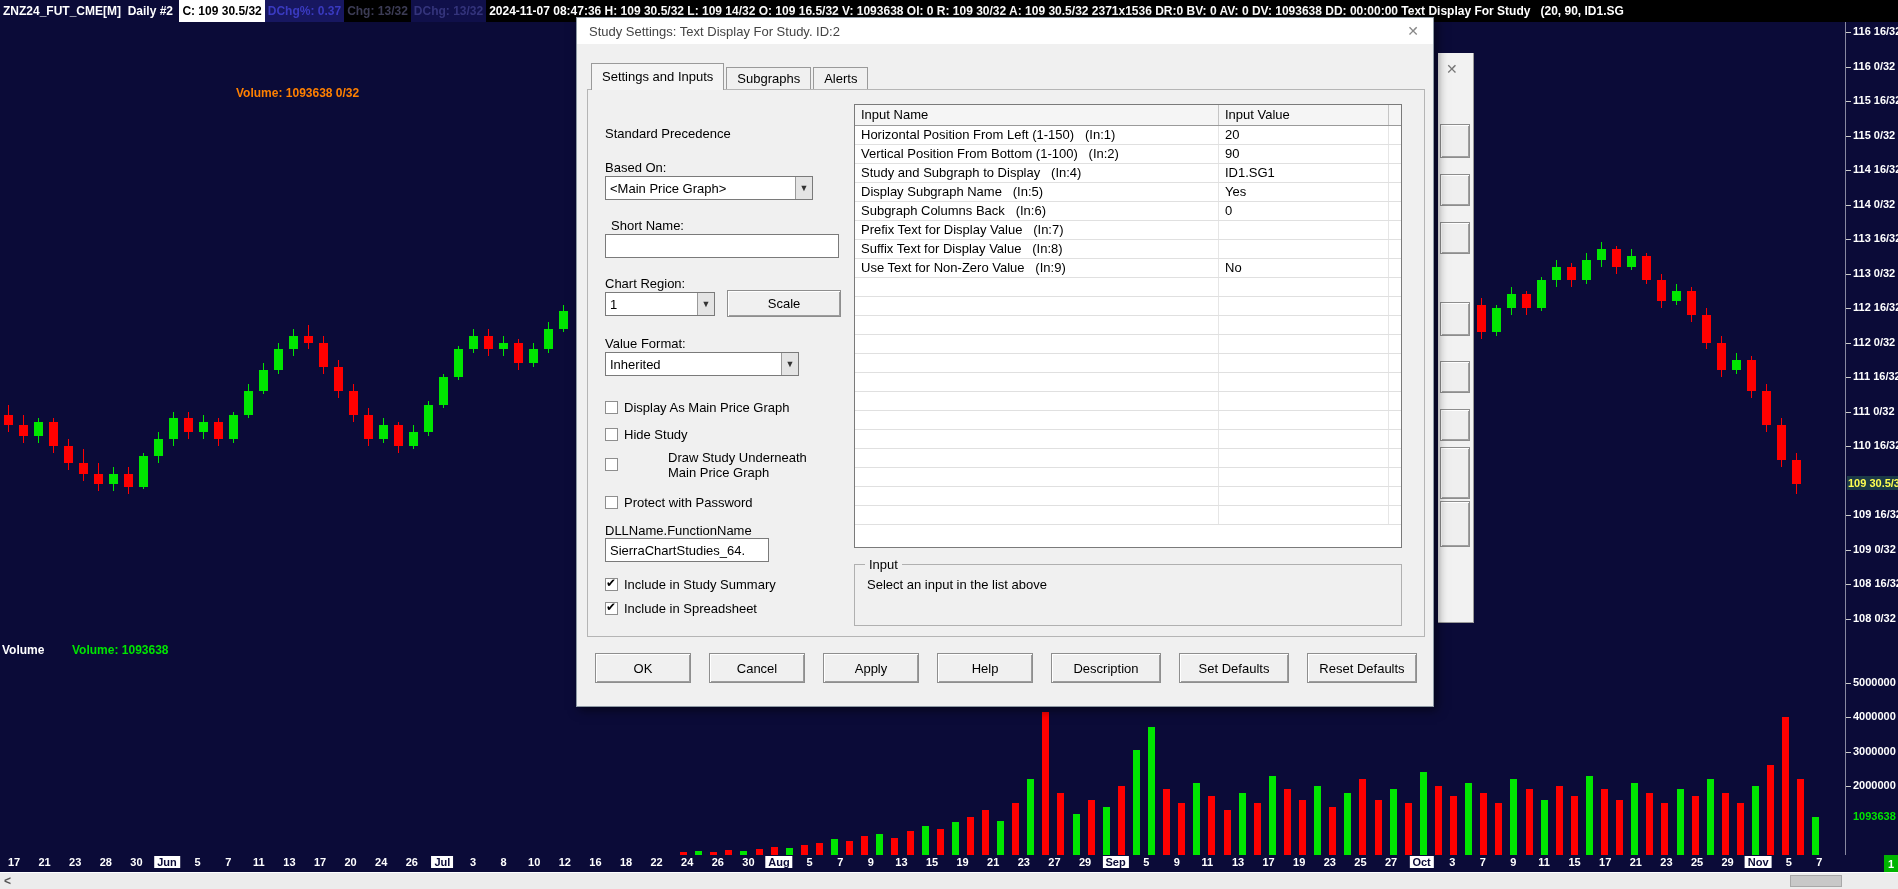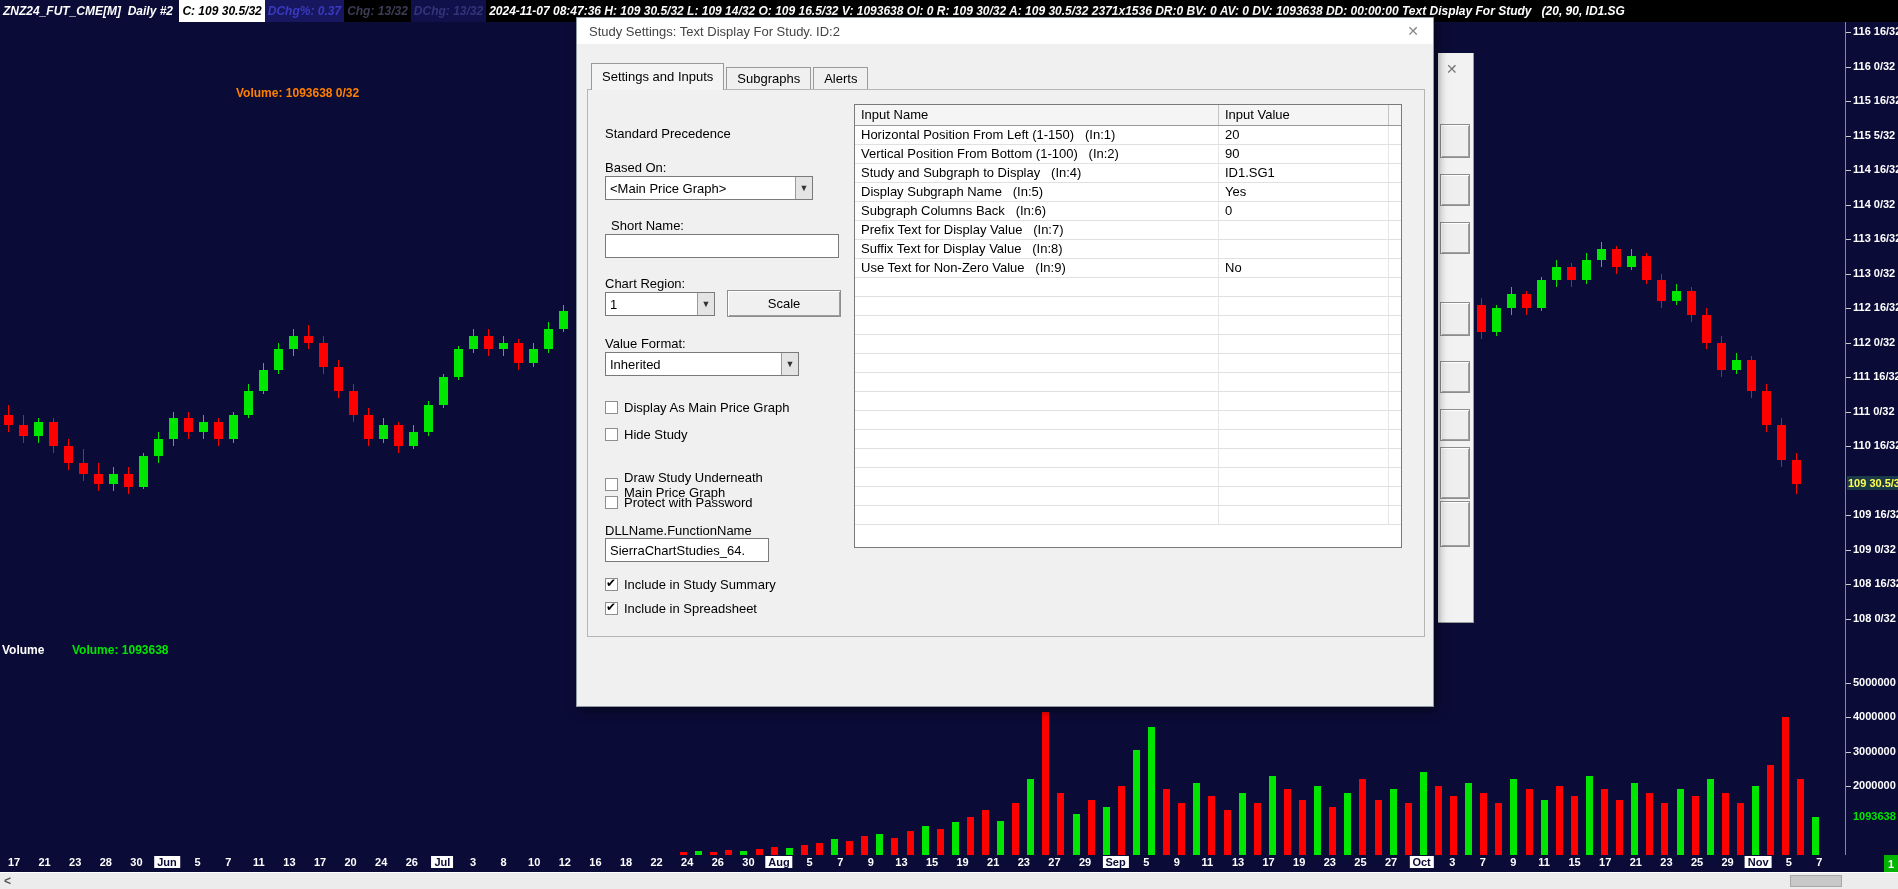--- a/index.html
+++ b/index.html
@@ -1,21 +1,21 @@
 <!DOCTYPE html>
 <html><head>
 <meta charset="utf-8">
 <style>
   html,body{margin:0;padding:0;background:#07072c;}
   *{box-sizing:border-box;}
   .screen{position:relative;width:1898px;height:889px;background:#0b0b38;overflow:hidden;
           font-family:"Liberation Sans",sans-serif;}
   
   .topbar{position:absolute;left:0;top:0;width:1898px;height:22px;background:#0b0b38;
-          display:flex;align-items:center;font-size:12px;font-weight:bold;white-space:pre;overflow:hidden;z-index:6;font-style:italic;}
+          display:flex;align-items:center;font-size:12px;font-weight:bold;white-space:pre;overflow:hidden;z-index:6;}
   .seg{padding:2px 3px;height:22px;display:flex;align-items:center;}
   .seg-plain{color:#ffffff;background:#0b0b38;}
   .seg-close{color:#000000;background:#ffffff;}
   .seg-dchg_pct{color:#3a3ac0;background:#171760;}
   .seg-chg{color:#3c3c55;background:#000000;}
   .seg-dchg{color:#34347c;background:#10104a;}
   .seg-black{color:#ffffff;background:#000000;flex:1;}
   
   svg.chartsvg{position:absolute;left:0;top:0;z-index:1;}
   .study-text{position:absolute;left:236px;top:86px;color:#ff8000;font-size:12px;font-weight:bold;z-index:2;}
@@ -293,21 +293,21 @@
   <div class="volpane-value">Volume: 1093638</div>
 
   <div class="price-scale">
       <div class="pstick" style="top: 10px;"></div>
       <div class="pslabel" style="top: 3px;">116 16/32</div>
       <div class="pstick" style="top: 44.5px;"></div>
       <div class="pslabel" style="top: 37.5px;">116 0/32</div>
       <div class="pstick" style="top: 79px;"></div>
       <div class="pslabel" style="top: 72px;">115 16/32</div>
       <div class="pstick" style="top: 113.5px;"></div>
-      <div class="pslabel" style="top: 106.5px;">115 5/32</div>
+      <div class="pslabel" style="top: 106.5px;">115 0/32</div>
       <div class="pstick" style="top: 148px;"></div>
       <div class="pslabel" style="top: 141px;">114 16/32</div>
       <div class="pstick" style="top: 182.5px;"></div>
       <div class="pslabel" style="top: 175.5px;">114 0/32</div>
       <div class="pstick" style="top: 217px;"></div>
       <div class="pslabel" style="top: 210px;">113 16/32</div>
       <div class="pstick" style="top: 251.5px;"></div>
       <div class="pslabel" style="top: 244.5px;">113 0/32</div>
       <div class="pstick" style="top: 286px;"></div>
       <div class="pslabel" style="top: 279px;">112 16/32</div>
@@ -456,21 +456,21 @@
     </div>
 
     <div class="cbrow" style="top:382px;">
       <span class="cbbox"></span>
       <span class="cblabel">Display As Main Price Graph</span>
     </div>
     <div class="cbrow" style="top:409px;">
       <span class="cbbox"></span>
       <span class="cblabel">Hide Study</span>
     </div>
-    <div class="cbrow" style="top:452px;">
+    <div class="cbrow" style="top:432px;gap:44px;">
       <span class="cbbox" style="margin-top:8px;"></span>
       <span class="cblabel" style="width:160px;">Draw Study Underneath Main Price Graph</span>
     </div>
     <div class="cbrow" style="top:477px;">
       <span class="cbbox"></span>
       <span class="cblabel">Protect with Password</span>
     </div>
 
     <div class="dlbl" style="left:28px;top:505px;">DLLName.FunctionName</div>
     <input class="tfield" style="left: 28px; top: 520px; width: 164px;" value="SierraChartStudies_64.">
@@ -592,16 +592,29 @@
             <div class="cell c-fill"></div>
           </div>
           <div class="row">
             <div class="cell c-name"></div>
             <div class="cell c-val"></div>
             <div class="cell c-fill"></div>
           </div>
         </div>
     </div>
 
-
+    <div class="groupbox">
+      <div class="grouplabel">Input</div>
+      <div class="grouptext">Select an input in the list above</div>
+    </div>
+
+    <div class="btnrow">
+        <div class="btn3d dlgbtn">OK</div>
+        <div class="btn3d dlgbtn">Cancel</div>
+        <div class="btn3d dlgbtn">Apply</div>
+        <div class="btn3d dlgbtn">Help</div>
+        <div class="btn3d dlgbtn wide">Description</div>
+        <div class="btn3d dlgbtn wide">Set Defaults</div>
+        <div class="btn3d dlgbtn wide">Reset Defaults</div>
+      </div>
   </div>
 
 </div>
 
 </body></html>

